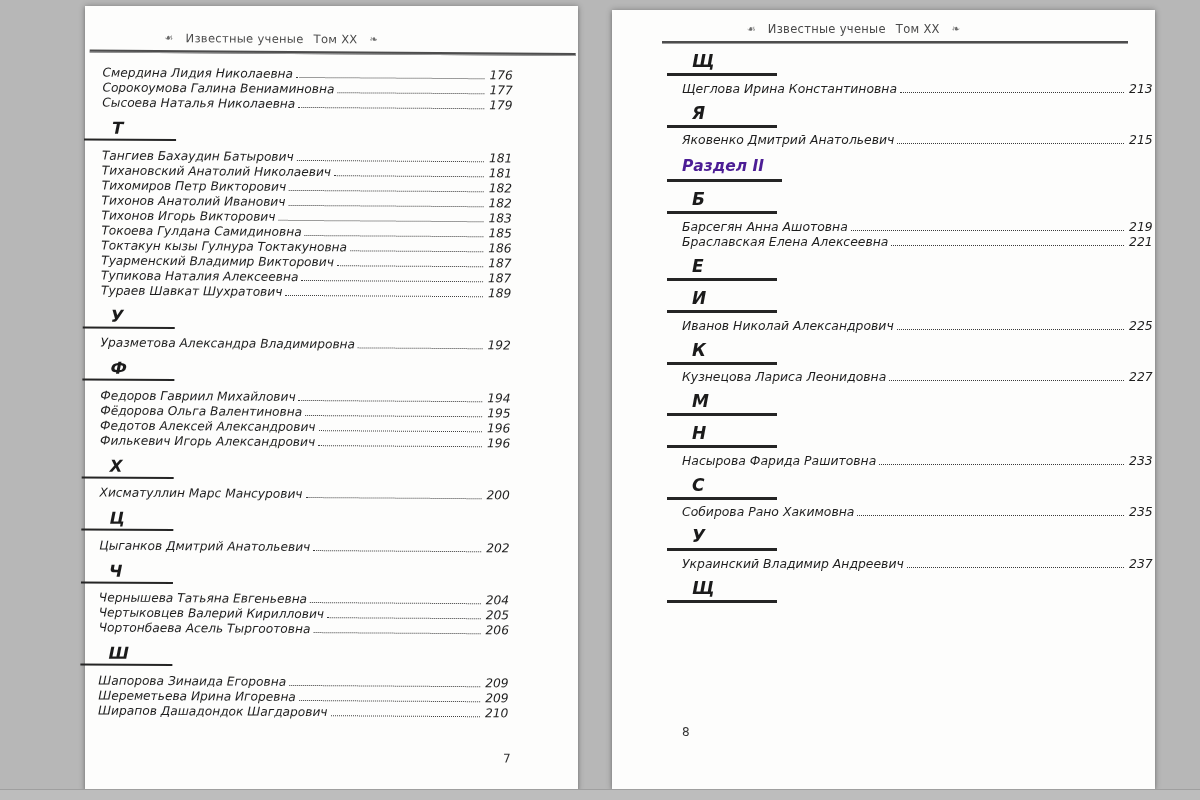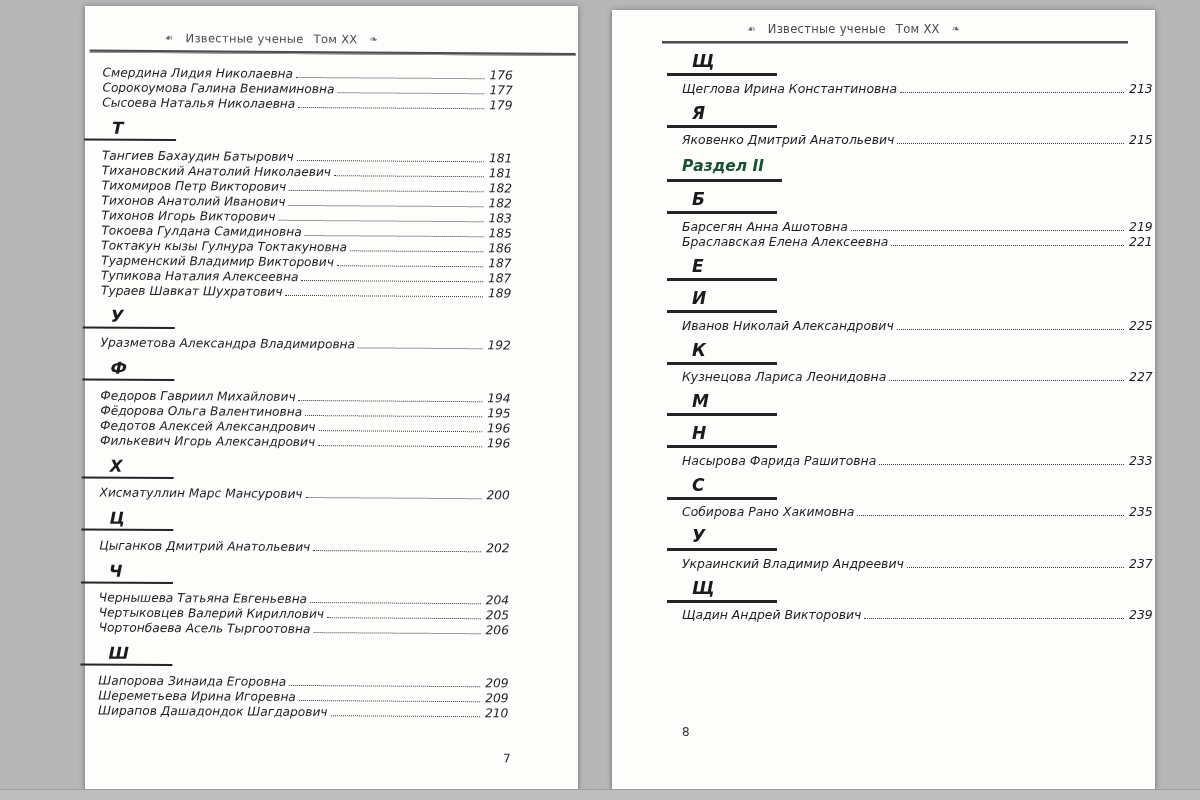--- a/index.html
+++ b/index.html
@@ -44,21 +44,21 @@
   }
   .page-left .letter{
     font-size:16.5px;line-height:17px;margin:10px 0 6.5px 0;
     width:64px;padding:0 0 2px 28px;border-bottom:2.5px solid #252525;
   }
   .page-right .letter{
     font-size:17px;line-height:19px;margin:8px 0 4px 55px;
     width:85px;padding:0 0 2px 25px;border-bottom:3px solid #252525;
   }
   .part{
-    font-style:italic;font-weight:bold;color:#14532d;
+    font-style:italic;font-weight:bold;color:#4c1d95;
     font-size:15.5px;line-height:19px;margin:10px 0 4px 55px;
     width:100px;padding:0 0 3px 15px;border-bottom:3px solid #252525;
   }
 
   .entry{
     display:flex;align-items:flex-end;
     font-style:italic;color:#1f1f1f;
   }
   .page-left  .entry{height:15px;font-size:12.2px;}
   .page-right .entry{height:15.5px;font-size:12.4px;}
@@ -321,25 +321,18 @@
           </div>
           <div class="letter">У</div>
           <div class="entries">
             <div class="entry">
               <span class="ename">Украинский Владимир Андреевич</span>
               <span class="dots"></span>
               <span class="epage">237</span>
             </div>
           </div>
           <div class="letter">Щ</div>
-          <div class="entries">
-            <div class="entry">
-              <span class="ename">Щадин Андрей Викторович</span>
-              <span class="dots"></span>
-              <span class="epage">239</span>
-            </div>
-          </div>
         </div>
       <div class="page-number">8</div>
     </div>
   </div>
 
 </div>
 
 </body></html>

